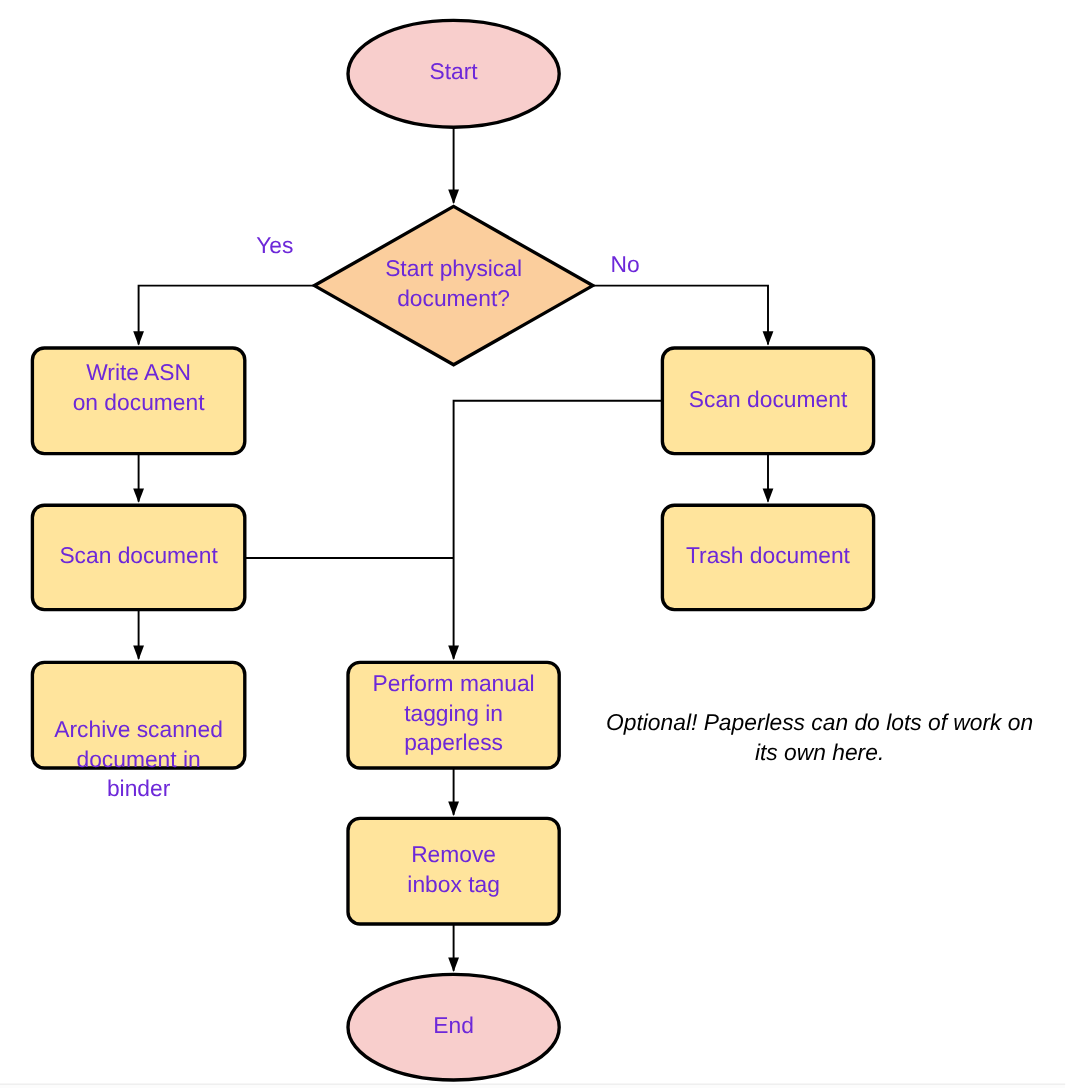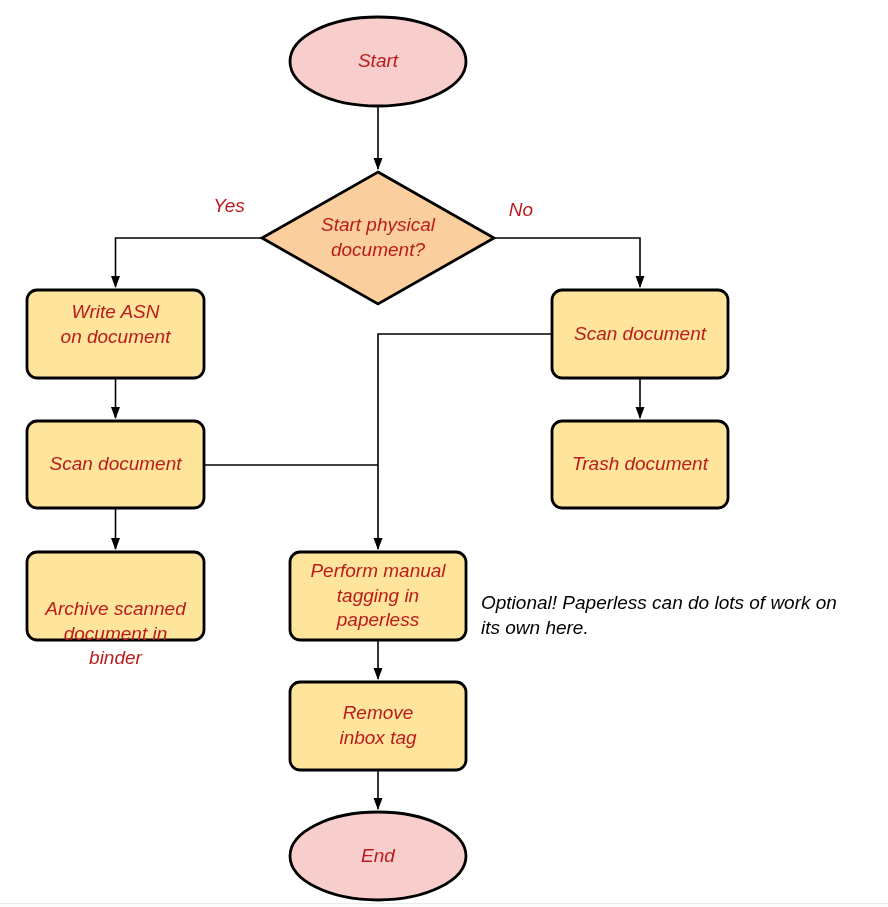--- a/index.html
+++ b/index.html
@@ -31,33 +31,32 @@
   }
   .label {
     position: absolute;
     display: flex;
     align-items: center;
     justify-content: center;
     text-align: center;
     white-space: pre-line;
     font-size: 19px;
     line-height: 1.3;
-    color: #b91c1c;
-    font-style: italic;
+    color: #6d28d9;
   }
   .edge-label {
     font-size: 19px;
   }
   .annotation {
     position: absolute;
     font-size: 19px;
     line-height: 25px;
     font-style: italic;
     color: #000000;
-    text-align: left;
+    text-align: center;
     white-space: pre-line;
   }
   .bottom-strip {
     position: absolute;
     left: 0;
     right: 0;
     top: 903px;
     height: 4px;
     background: #fcfcfc;
     border-top: 1px solid #ebebeb;
@@ -98,21 +97,21 @@
     <ellipse class="shape" cx="378" cy="856" rx="88" ry="44" fill="#f8cecc"></ellipse>
   </svg>
 
   <div class="label" style="left:290px; top:17px; width:176px; height:89px;">Start</div>
 
   <div class="label" style="left:262px; top:172px; width:232px; height:132px;">Start physical
 document?</div>
 
   <div class="label edge-label" style="left:200px; top:194px; width:58px; height:24px;">Yes</div>
 
-  <div class="label edge-label" style="left:492px; top:198px; width:58px; height:24px;">No</div>
+  <div class="label edge-label" style="left:492px; top:210px; width:58px; height:24px;">No</div>
 
   <div class="label" style="left:27px; top:290px; width:177px; height:70px;">Write ASN
 on document</div>
 
   <div class="label" style="left:27px; top:421px; width:177px; height:87px;">Scan document</div>
 
   <div class="label" style="left:27px; top:552px; width:177px; height:88px;margin-top:38px;">Archive scanned
 document in
 binder</div>
 

